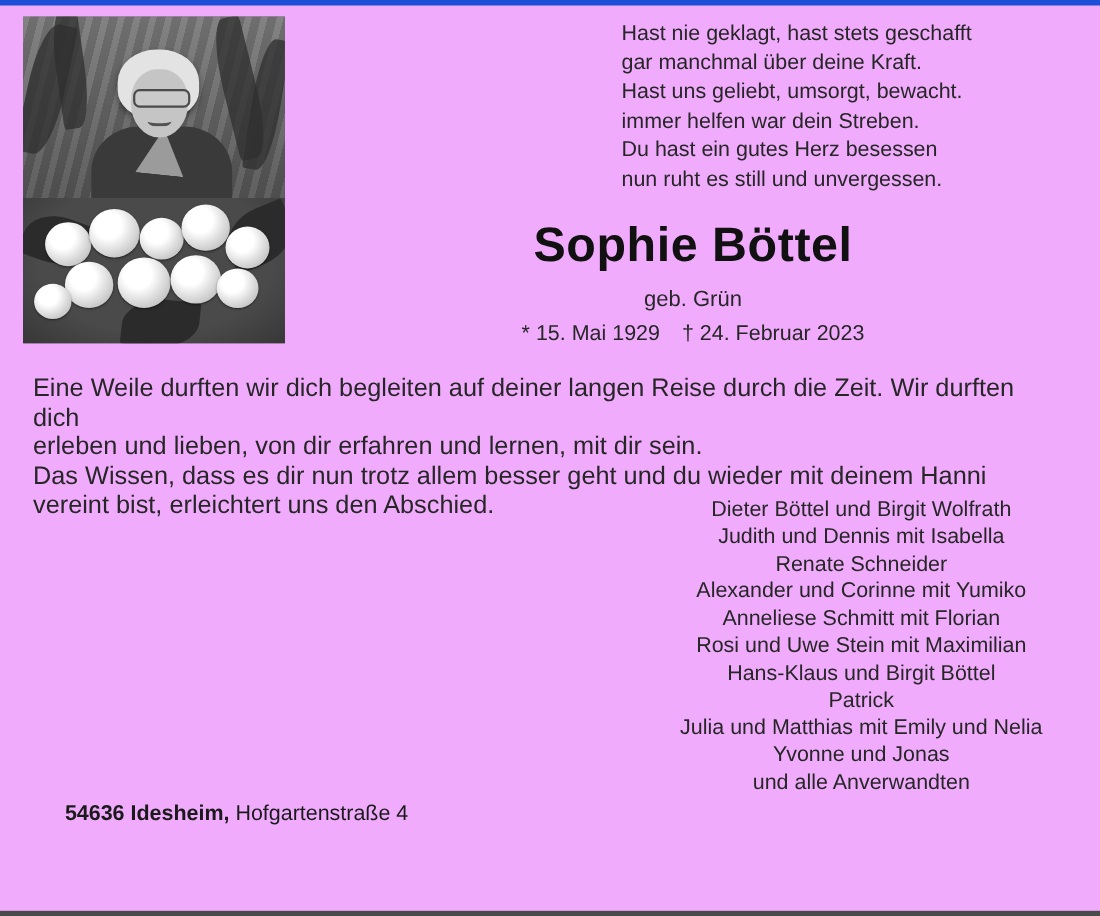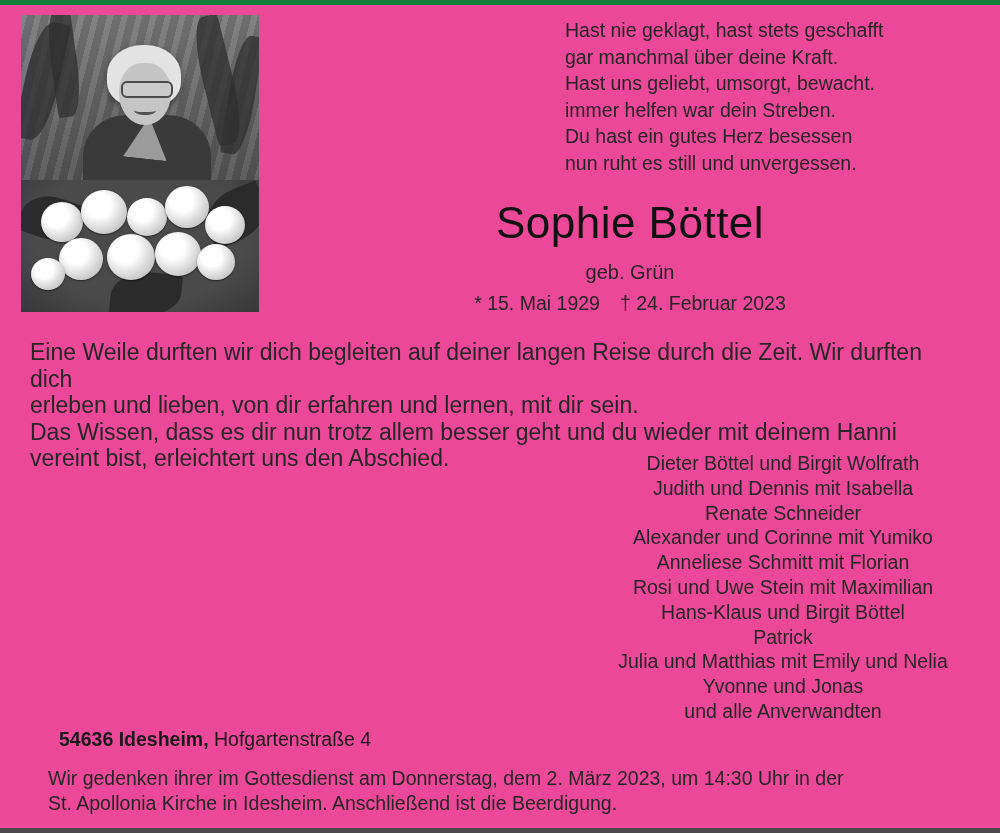--- a/index.html
+++ b/index.html
@@ -9,22 +9,22 @@
   }
   body {
     font-family: "Liberation Sans", sans-serif;
     color: #1a1a1a;
   }
   .page {
     position: relative;
     width: 1000px;
     height: 833px;
     box-sizing: border-box;
-    background: #ec4899;
-    border-top: 5px solid #15803d;
+    background: #f0abfc;
+    border-top: 5px solid #1d4ed8;
     border-bottom: 5px solid #4a4a4a;
     overflow: hidden;
   }
   .inner {
     position: relative;
     width: 100%;
     height: 100%;
     box-sizing: border-box;
     padding: 12px 30px 10px 30px;
   }
@@ -128,21 +128,21 @@
 
   .name-block {
     position: absolute;
     left: 280px;
     top: 192px;
     width: 700px;
     text-align: center;
   }
   .deceased-name {
     font-size: 44px;
-    font-weight: normal;
+    font-weight: bold;
     letter-spacing: .5px;
     color: #111111;
     line-height: 52px;
   }
   .birthname {
     margin-top: 12px;
     font-size: 20px;
     color: #262626;
   }
   .dates {
@@ -269,19 +269,15 @@
       <div>Julia und Matthias mit Emily und Nelia</div>
       <div>Yvonne und Jonas</div>
       <div>und alle Anverwandten</div>
     </div>
 
     <div class="address">
       <span class="zip-city">54636 Idesheim,</span>
       <span>Hofgartenstraße 4</span>
     </div>
 
-    <div class="service">
-      <div>Wir gedenken ihrer im Gottesdienst am Donnerstag, dem 2. März 2023, um 14:30 Uhr in der</div>
-      <div>St. Apollonia Kirche in Idesheim. Anschließend ist die Beerdigung.</div>
-    </div>
 
   </div>
 </div>
 
 </body></html>

